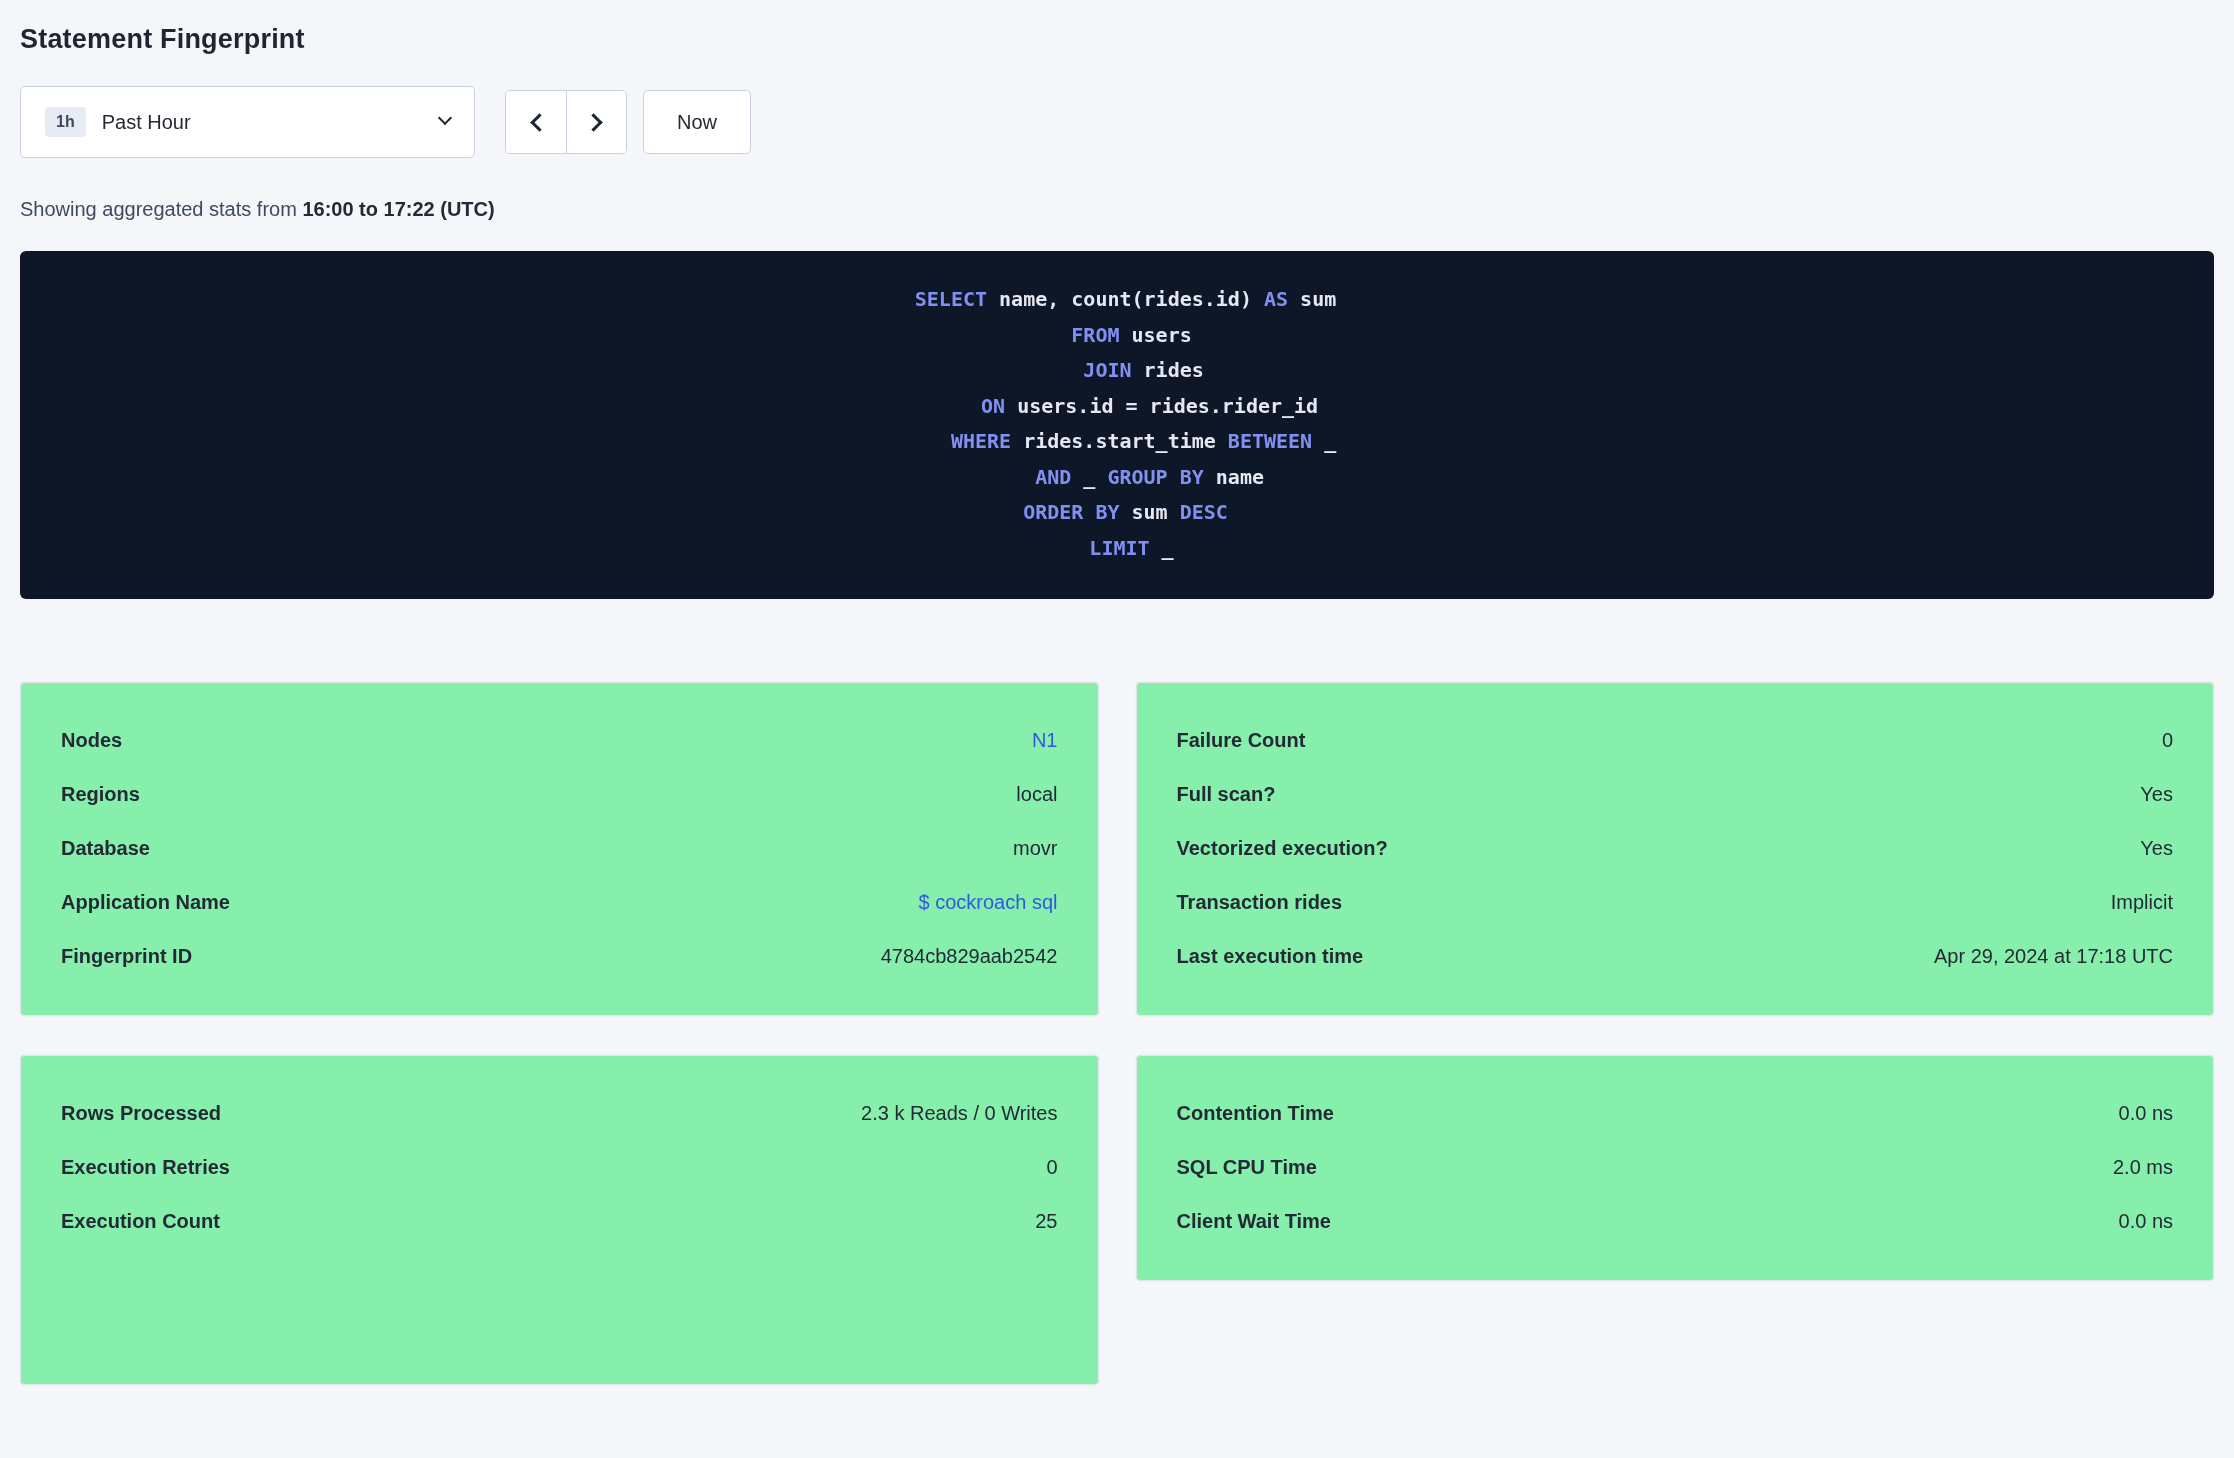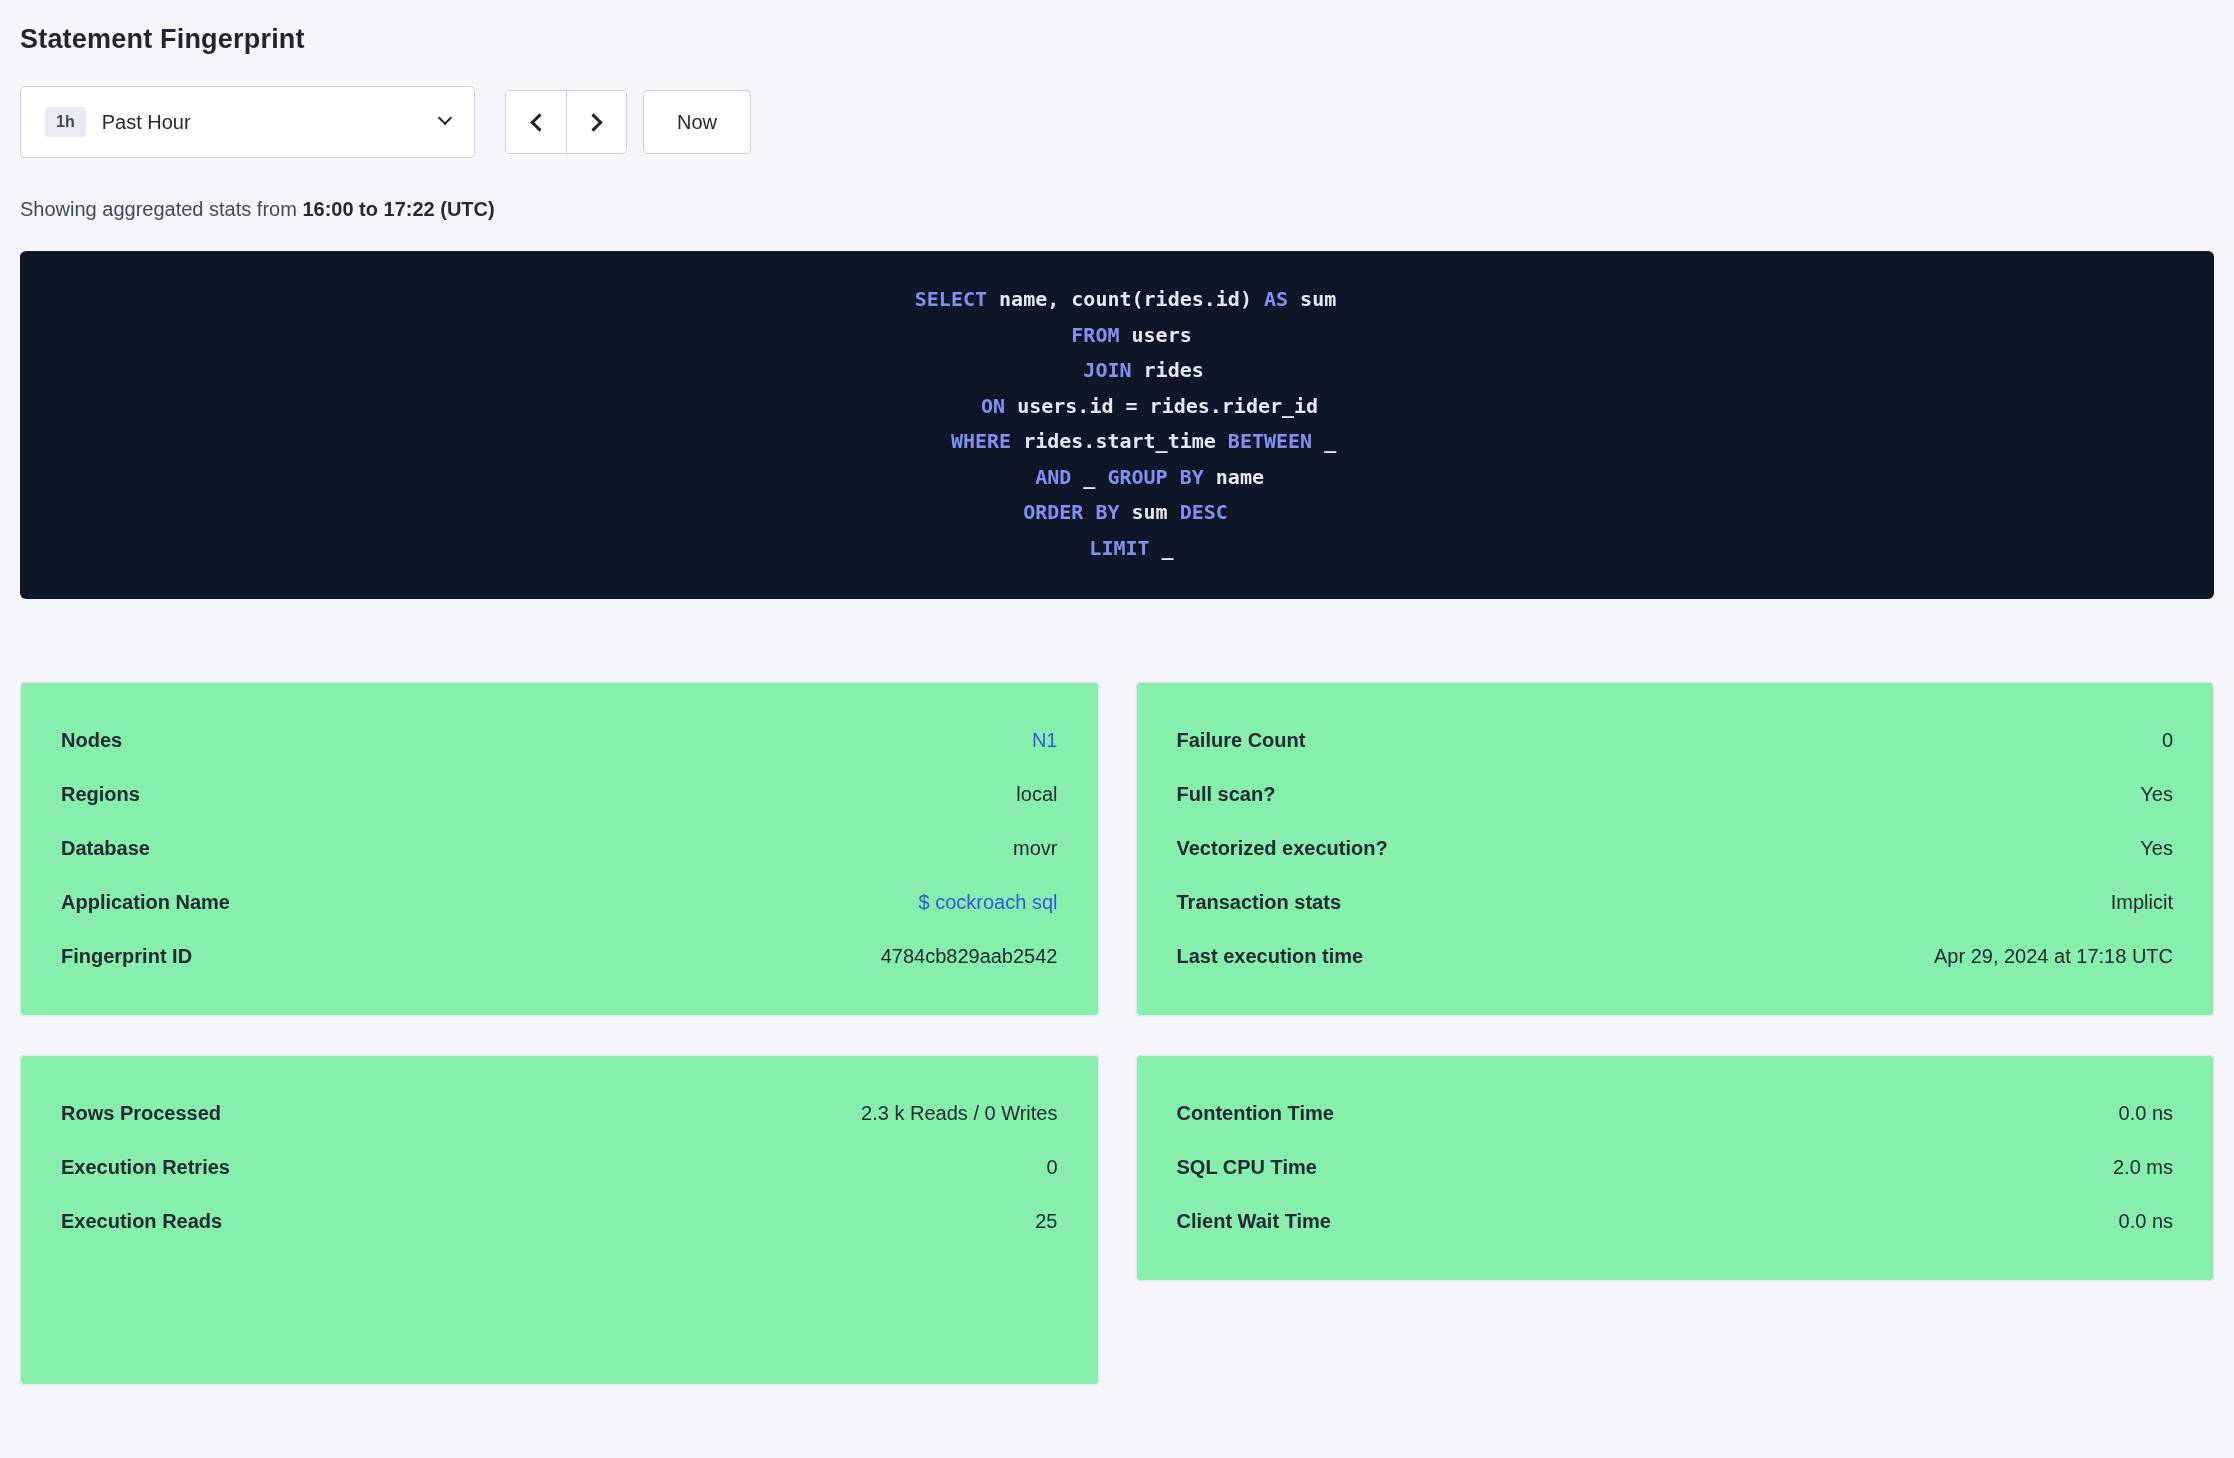--- a/index.html
+++ b/index.html
@@ -124,42 +124,42 @@
         </div>
         <div class="row">
           <span class="label">Full scan?</span>
           <div class="vwrap"><span class="value">Yes</span></div>
         </div>
         <div class="row">
           <span class="label">Vectorized execution?</span>
           <div class="vwrap"><span class="value">Yes</span></div>
         </div>
         <div class="row">
-          <span class="label">Transaction stats</span>
+          <span class="label">Transaction rides</span>
           <div class="vwrap"><span class="value">Implicit</span></div>
         </div>
         <div class="row">
           <span class="label">Last execution time</span>
           <div class="vwrap"><span class="value">Apr 29, 2024 at 17:18 UTC</span></div>
         </div>
       </div>
   </section>
 
   <section class="cards row2">
     <div class="card tall" id="card-2">
         <div class="row">
           <span class="label">Rows Processed</span>
           <div class="vwrap"><span class="value">2.3 k Reads / 0 Writes</span></div>
         </div>
         <div class="row">
           <span class="label">Execution Retries</span>
           <div class="vwrap"><span class="value">0</span></div>
         </div>
         <div class="row">
-          <span class="label">Execution Reads</span>
+          <span class="label">Execution Count</span>
           <div class="vwrap"><span class="value">25</span></div>
         </div>
       </div>
     <div class="card" id="card-3">
         <div class="row">
           <span class="label">Contention Time</span>
           <div class="vwrap"><span class="value">0.0 ns</span></div>
         </div>
         <div class="row">
           <span class="label">SQL CPU Time</span>

